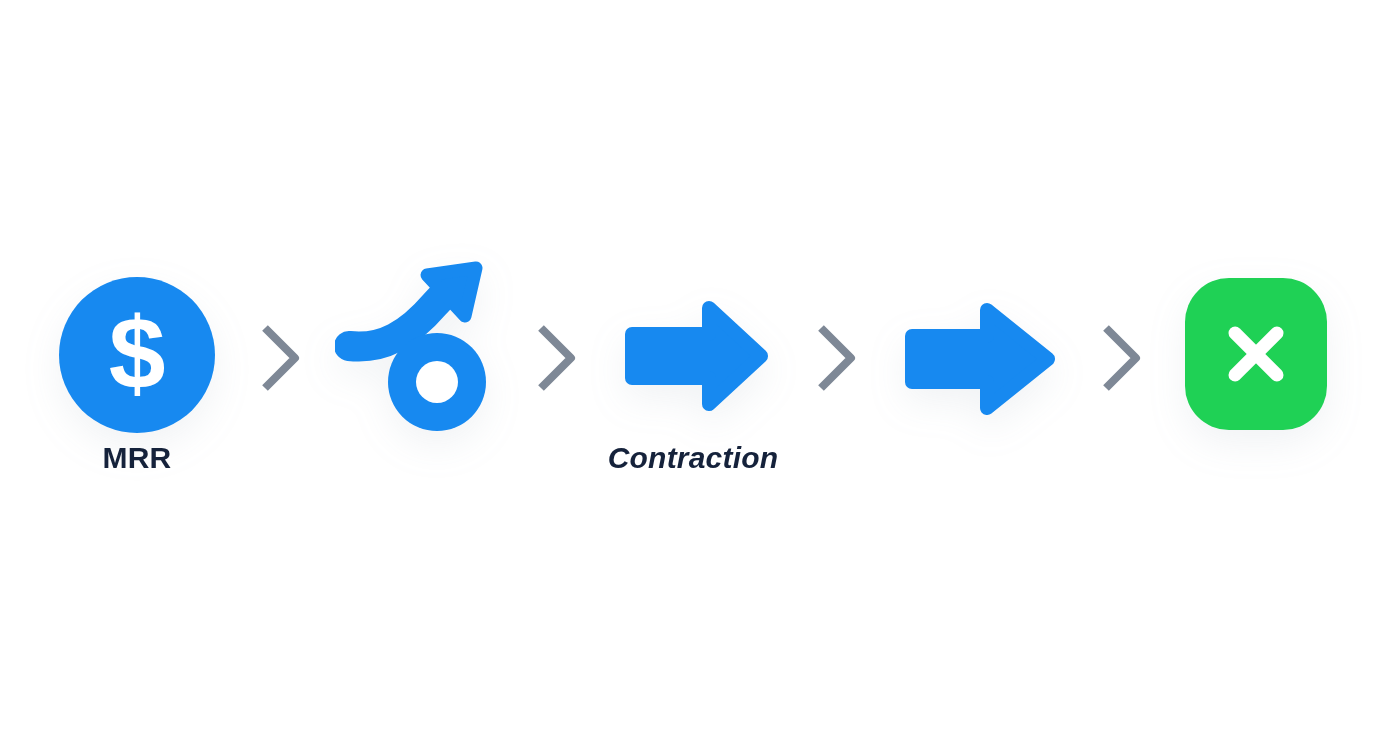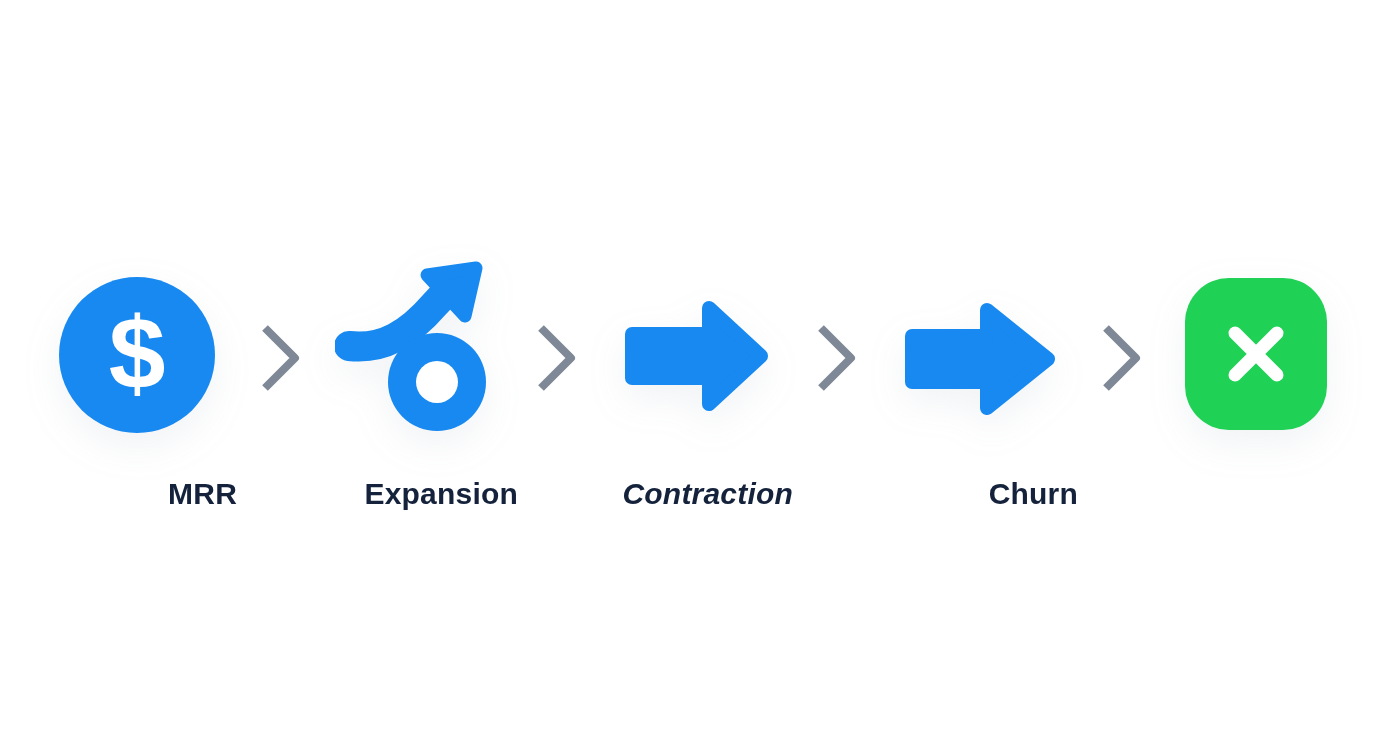--- a/index.html
+++ b/index.html
@@ -30,27 +30,26 @@
     font-weight: 700;
     line-height: 1;
     transform: translateY(-2px);
   }
 
   
   .step-label {
     position: absolute;
     top: 438px;
     height: 40px;
-    text-align: right;
+    text-align: center;
     font-size: 30px;
     font-weight: 700;
     color: #15223B;
     letter-spacing: 0.2px;
     line-height: 40px;
-    margin-top: 36px;
   }
   .label-mrr         { left: 37px;  width: 200px; }
   .label-expansion   { left: 318px; width: 200px; }
   .label-contraction { left: 593px; width: 200px; font-style: italic; }
   .label-churn       { left: 878px; width: 200px; }
 
   
   .sep {
     position: absolute;
     top: 323px;
@@ -95,39 +94,37 @@
 
   <svg class="expansion-icon icon-shadow" viewBox="0 0 152 186">
 
     <path d="M 14 100 C 48 104 74 88 100 58 L 116 41" fill="none" stroke="#1789F0" stroke-width="30" stroke-linecap="round"></path>
 
     <path d="M 141 22 L 130 70 L 92 29 Z" fill="#1789F0" stroke="#1789F0" stroke-width="13" stroke-linejoin="round"></path>
 
     <circle cx="102" cy="136" r="49" fill="#1789F0"></circle>
     <circle cx="102" cy="136" r="21" fill="#ffffff"></circle>
   </svg>
-  <div class="step-label label-expansion">Expansion</div>
 
   <svg class="sep sep-2" viewBox="0 0 44 70">
     <polyline points="6,5 36,35 6,65" fill="none" stroke="#7E8896" stroke-width="8" stroke-linejoin="round" stroke-linecap="butt"></polyline>
   </svg>
 
   <svg class="contraction-arrow icon-shadow" viewBox="0 0 147 120">
     <path d="M 9 38 L 86 38 L 86 12 L 138 60 L 86 108 L 86 82 L 9 82 Z" fill="#1789F0" stroke="#1789F0" stroke-width="14" stroke-linejoin="round"></path>
   </svg>
   <div class="step-label label-contraction">Contraction</div>
 
   <svg class="sep sep-3" viewBox="0 0 44 70">
     <polyline points="6,5 36,35 6,65" fill="none" stroke="#7E8896" stroke-width="8" stroke-linejoin="round" stroke-linecap="butt"></polyline>
   </svg>
 
   <svg class="churn-arrow icon-shadow" viewBox="0 0 154 118">
     <path d="M 9 36 L 84 36 L 84 10 L 145 59 L 84 108 L 84 82 L 9 82 Z" fill="#1789F0" stroke="#1789F0" stroke-width="14" stroke-linejoin="round"></path>
   </svg>
-  <div class="step-label label-churn">Churn</div>
 
   <svg class="sep sep-4" viewBox="0 0 44 70">
     <polyline points="6,5 36,35 6,65" fill="none" stroke="#7E8896" stroke-width="8" stroke-linejoin="round" stroke-linecap="butt"></polyline>
   </svg>
 
   <div class="end-box icon-shadow">
     <svg viewBox="0 0 112 112">
       <line x1="26" y1="26" x2="86" y2="86" stroke="#ffffff" stroke-width="19" stroke-linecap="round"></line>
       <line x1="86" y1="26" x2="26" y2="86" stroke="#ffffff" stroke-width="19" stroke-linecap="round"></line>
     </svg>

